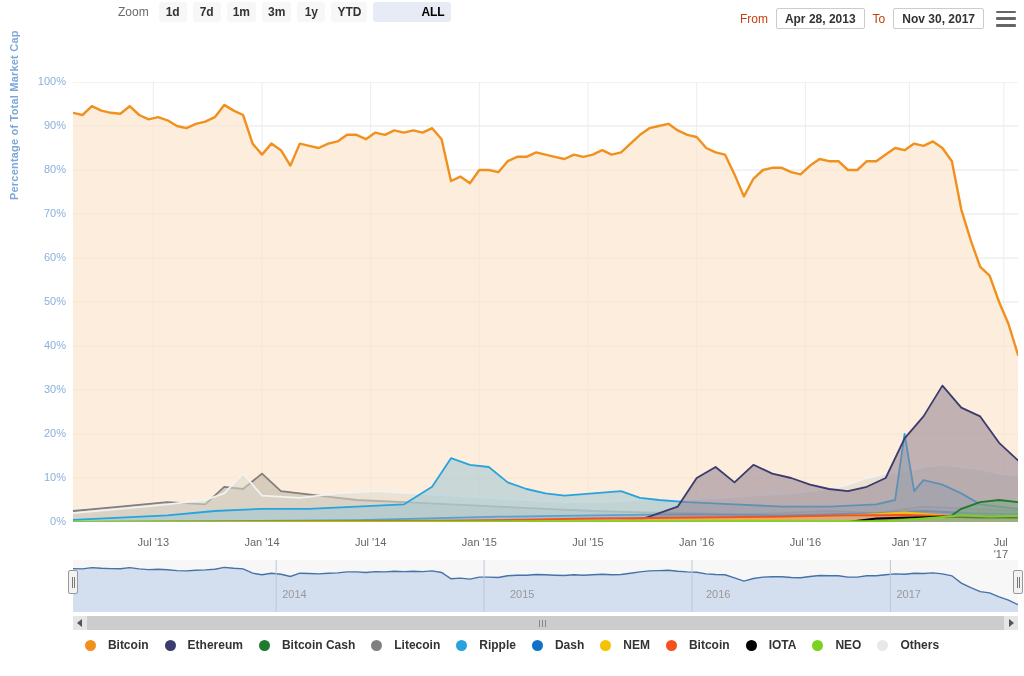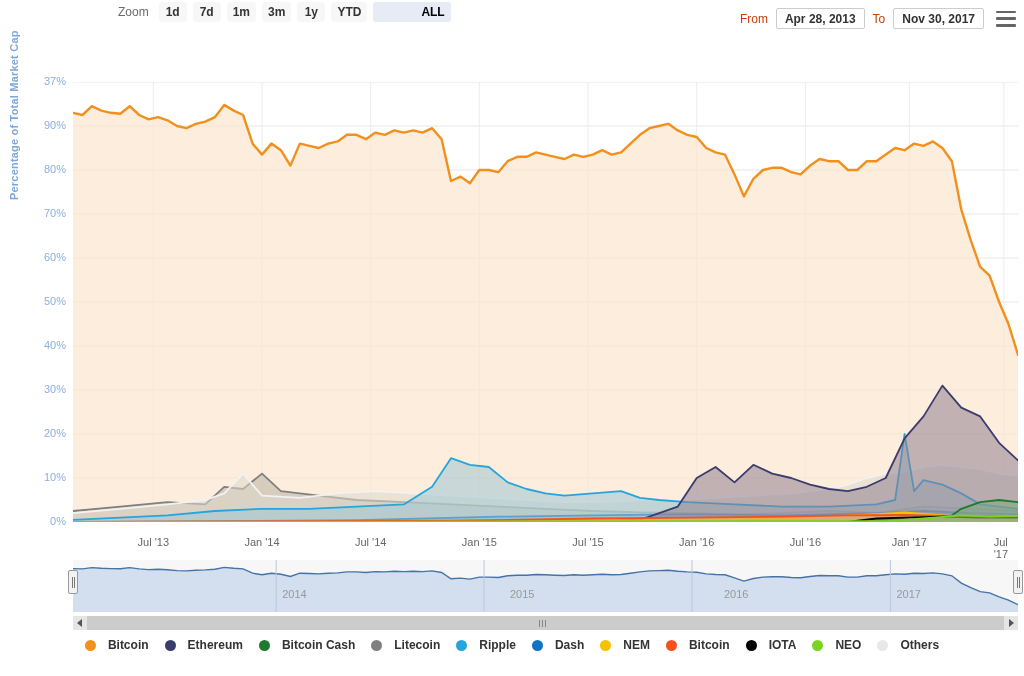--- a/index.html
+++ b/index.html
@@ -113,21 +113,21 @@
       <div class="ytick" style="top: 475px;">0%</div>
       <div class="ytick" style="top: 431px;">10%</div>
       <div class="ytick" style="top: 387px;">20%</div>
       <div class="ytick" style="top: 343px;">30%</div>
       <div class="ytick" style="top: 299px;">40%</div>
       <div class="ytick" style="top: 255px;">50%</div>
       <div class="ytick" style="top: 211px;">60%</div>
       <div class="ytick" style="top: 167px;">70%</div>
       <div class="ytick" style="top: 123px;">80%</div>
       <div class="ytick" style="top: 79px;">90%</div>
-      <div class="ytick" style="top: 35px;">37%</div>
+      <div class="ytick" style="top: 35px;">100%</div>
     </div>
   <div id="xlabels">
       <div class="xtick" style="left: 153.325px;">Jul '13</div>
       <div class="xtick" style="left: 262px;">Jan '14</div>
       <div class="xtick" style="left: 370.675px;">Jul '14</div>
       <div class="xtick" style="left: 479.35px;">Jan '15</div>
       <div class="xtick" style="left: 588.025px;">Jul '15</div>
       <div class="xtick" style="left: 696.7px;">Jan '16</div>
       <div class="xtick" style="left: 805.375px;">Jul '16</div>
       <div class="xtick" style="left: 909.325px;">Jan '17</div>
@@ -209,21 +209,21 @@
         <path d="M0.0 8.6 L9.5 8.9 L18.9 7.6 L28.3 8.3 L37.8 8.6 L47.3 8.7 L56.7 7.6 L66.2 8.9 L75.6 9.6 L85.0 9.3 L94.5 9.7 L104.0 10.6 L113.4 10.9 L122.9 10.2 L132.3 9.9 L141.8 9.3 L151.2 7.4 L160.7 8.3 L170.1 8.9 L179.6 13.2 L189.0 14.8 L198.4 13.2 L207.9 14.2 L217.4 16.5 L226.8 13.2 L236.3 13.5 L245.7 13.9 L255.2 13.2 L264.6 12.9 L274.0 11.9 L283.5 11.9 L292.9 12.5 L302.4 11.6 L311.9 11.9 L321.3 11.2 L330.8 11.6 L340.2 11.2 L349.6 11.6 L359.1 10.9 L368.6 12.5 L378.0 18.8 L387.4 18.1 L396.9 19.1 L406.3 17.1 L415.8 17.1 L425.3 17.5 L434.7 15.8 L444.1 15.2 L453.6 15.2 L463.1 14.5 L472.5 14.8 L481.9 15.2 L491.4 15.5 L500.9 14.8 L510.3 15.2 L519.8 14.8 L529.2 14.2 L538.6 14.8 L548.1 14.5 L557.5 13.2 L567.0 11.9 L576.4 10.9 L585.9 10.6 L595.4 10.2 L604.8 11.2 L614.3 11.9 L623.7 12.2 L633.2 13.9 L642.6 14.5 L652.0 14.8 L661.5 17.8 L670.9 21.1 L680.4 18.5 L689.9 17.1 L699.3 16.8 L708.8 16.8 L718.2 17.5 L727.6 17.8 L737.1 16.5 L746.6 15.5 L756.0 15.8 L765.5 15.8 L774.9 17.1 L784.3 17.1 L793.8 15.8 L803.3 15.8 L812.7 14.8 L822.1 13.9 L831.6 14.2 L841.1 13.2 L850.5 13.5 L860.0 12.9 L869.4 13.9 L878.9 15.8 L888.3 23.1 L897.8 27.7 L907.2 31.6 L916.6 32.9 L926.1 36.9 L935.5 40.1 L945.0 44.7 L945 52 L0 52 Z" fill="#ccd9ec" fill-opacity="0.85"></path>
         <path d="M0.0 8.6 L9.5 8.9 L18.9 7.6 L28.3 8.3 L37.8 8.6 L47.3 8.7 L56.7 7.6 L66.2 8.9 L75.6 9.6 L85.0 9.3 L94.5 9.7 L104.0 10.6 L113.4 10.9 L122.9 10.2 L132.3 9.9 L141.8 9.3 L151.2 7.4 L160.7 8.3 L170.1 8.9 L179.6 13.2 L189.0 14.8 L198.4 13.2 L207.9 14.2 L217.4 16.5 L226.8 13.2 L236.3 13.5 L245.7 13.9 L255.2 13.2 L264.6 12.9 L274.0 11.9 L283.5 11.9 L292.9 12.5 L302.4 11.6 L311.9 11.9 L321.3 11.2 L330.8 11.6 L340.2 11.2 L349.6 11.6 L359.1 10.9 L368.6 12.5 L378.0 18.8 L387.4 18.1 L396.9 19.1 L406.3 17.1 L415.8 17.1 L425.3 17.5 L434.7 15.8 L444.1 15.2 L453.6 15.2 L463.1 14.5 L472.5 14.8 L481.9 15.2 L491.4 15.5 L500.9 14.8 L510.3 15.2 L519.8 14.8 L529.2 14.2 L538.6 14.8 L548.1 14.5 L557.5 13.2 L567.0 11.9 L576.4 10.9 L585.9 10.6 L595.4 10.2 L604.8 11.2 L614.3 11.9 L623.7 12.2 L633.2 13.9 L642.6 14.5 L652.0 14.8 L661.5 17.8 L670.9 21.1 L680.4 18.5 L689.9 17.1 L699.3 16.8 L708.8 16.8 L718.2 17.5 L727.6 17.8 L737.1 16.5 L746.6 15.5 L756.0 15.8 L765.5 15.8 L774.9 17.1 L784.3 17.1 L793.8 15.8 L803.3 15.8 L812.7 14.8 L822.1 13.9 L831.6 14.2 L841.1 13.2 L850.5 13.5 L860.0 12.9 L869.4 13.9 L878.9 15.8 L888.3 23.1 L897.8 27.7 L907.2 31.6 L916.6 32.9 L926.1 36.9 L935.5 40.1 L945.0 44.7" fill="none" stroke="#4572a7" stroke-width="1.4"></path>
         <line x1="203.17499999999998" y1="0" x2="203.17499999999998" y2="52" stroke="#bcc7da" stroke-width="1"></line>
         <line x1="411.075" y1="0" x2="411.075" y2="52" stroke="#bcc7da" stroke-width="1"></line>
         <line x1="618.975" y1="0" x2="618.975" y2="52" stroke="#bcc7da" stroke-width="1"></line>
         <line x1="817.425" y1="0" x2="817.425" y2="52" stroke="#bcc7da" stroke-width="1"></line>
       </svg>
     <div id="nav-years">
         <div class="nav-year" style="left: 209.175px;">2014</div>
         <div class="nav-year" style="left: 437px;">2015</div>
-        <div class="nav-year" style="left: 651px;">2016</div>
+        <div class="nav-year" style="left: 633px;">2016</div>
         <div class="nav-year" style="left: 823.425px;">2017</div>
       </div>
     <div class="nav-handle" style="left:-5px;">
         <i></i>
       </div>
     <div class="nav-handle" style="right:-5px;">
         <i></i>
       </div>
   </div>
 

